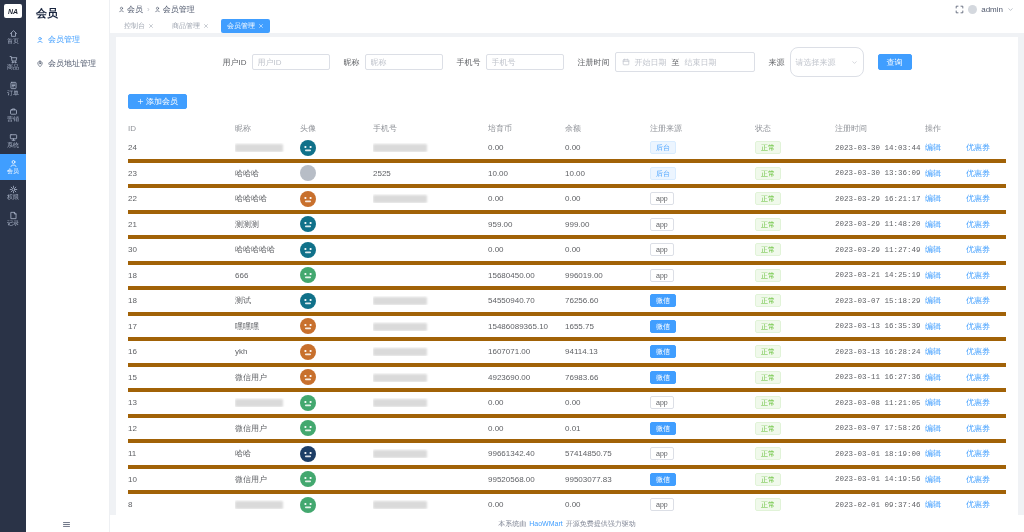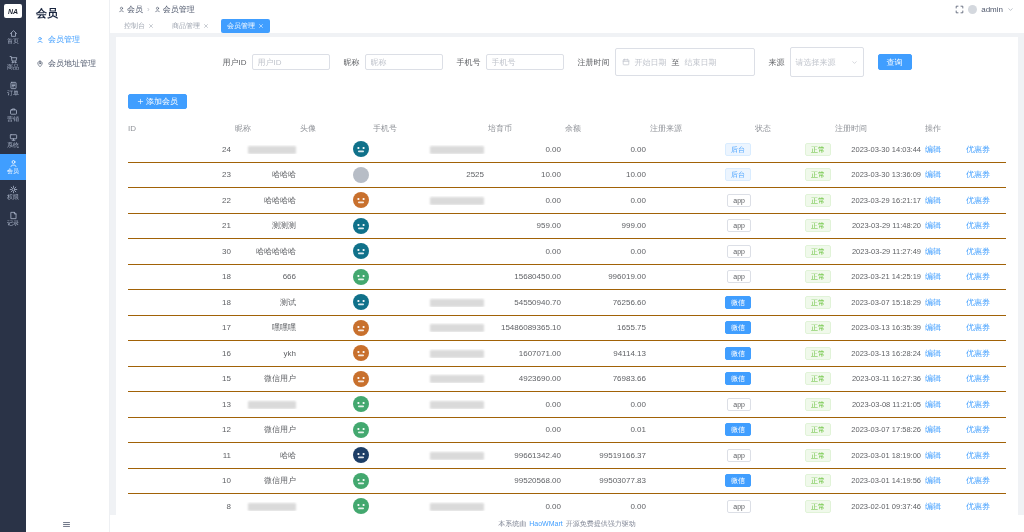--- a/index.html
+++ b/index.html
@@ -40,33 +40,33 @@
   .content { flex:1; background:#f0f2f5; padding:4px 6px 0; min-height:0; }
   .card { background:#fff; height:100%; padding:8px 12px 0; }
 
   
   .filter-row { display:flex; align-items:center; margin:2px 0 14px; font-size:8px; color:#606266; white-space:nowrap;justify-content:center; }
   .f-label { margin-right:5px; }
   .f-gap { margin-right:14px; }
   input.f-input { border:1px solid #dcdfe6; border-radius:2px; height:16px; width:78px; padding:0 5px; font-size:8px; color:#606266;
                   font-family:"Liberation Sans", sans-serif; outline:none; }
   input.f-input::placeholder { color:#c0c4cc; }
-  .date-range { display:flex; align-items:center; gap:5px; border:1px solid #dcdfe6; border-radius:2px; height:28px; padding:0 6px; color:#c0c4cc; width:140px; }
+  .date-range { display:flex; align-items:center; gap:5px; border:1px solid #dcdfe6; border-radius:2px; height:20px; padding:0 6px; color:#c0c4cc; width:140px; }
   .date-range .sep { color:#606266; }
-  .select { display:flex; align-items:center; justify-content:space-between; border:1px solid #dcdfe6; border-radius:2px; height:30px; width:74px; padding:8px 5px; color:#c0c4cc; cursor:pointer; }
+  .select { display:flex; align-items:center; justify-content:space-between; border:1px solid #dcdfe6; border-radius:8px; height:30px; width:74px; padding:8px 5px; color:#c0c4cc; cursor:pointer; }
   .btn-primary { background:#409eff; border:1px solid #409eff; color:#fff; border-radius:2px; height:16px; padding:0 8px; font-size:8px;
                  display:inline-flex; align-items:center; gap:2px; cursor:pointer; font-family:"Liberation Sans", sans-serif; }
   .add-btn { height:15px; margin-bottom:10px; }
 
   
   .grid { display:grid; grid-template-columns:107px 65px 73px 115px 77px 85px 105px 80px 90px 1fr; align-items:center; }
   .thead { color:#909399; font-size:8px; height:18px; }
-  .trow { height:25.5px; border-bottom:1px solid #a16207; font-size:8px; color:#606266;text-align:right; }
+  .trow { height:25.5px; border-bottom:4px solid #a16207; font-size:8px; color:#606266; }
   .cell { overflow:hidden; white-space:nowrap; padding-right:4px; }
-  .cell-time { font-size:7.5px; }
+  .cell-time { font-size:7.5px;font-family:Liberation Mono, monospace; }
   .blur-block { display:inline-block; width:54px; height:8px; background:#dadada; border-radius:1px; filter:blur(1.2px); vertical-align:middle; }
   .blur-sm { width:48px; }
   .avatar { line-height:0; }
   .tag { display:inline-block; font-size:7px; line-height:1; padding:2px 5px; border-radius:2px; }
   .tag.light { background:#ecf5ff; border:1px solid #d9ecff; color:#409eff; }
   .tag.plain { background:#fff; border:1px solid #dcdfe6; color:#606266; }
   .tag.solid { background:#409eff; border:1px solid #409eff; color:#fff; }
   .tag.success { background:#f0f9eb; border:1px solid #e1f3d8; color:#67c23a; }
   .actions { display:flex; gap:25px; color:#409eff; }
   .link { cursor:pointer; white-space:nowrap; }
@@ -523,21 +523,21 @@
               <div class="cell">11</div>
               <div class="cell">哈哈</div>
               <div class="cell avatar"><svg width="16" height="16" viewBox="0 0 16 16">
                   <circle cx="8" cy="8" r="8" fill="#1d3e66"></circle>
                   <circle cx="5.4" cy="7" r="1.1" fill="#fff"></circle>
                   <circle cx="10.6" cy="7" r="1.1" fill="#fff"></circle>
                   <rect x="5" y="9.6" width="6" height="1.6" rx="0.8" fill="#ffffff" opacity="0.85"></rect>
                 </svg></div>
               <div class="cell"><span class="blur-block"></span></div>
               <div class="cell">99661342.40</div>
-              <div class="cell">99519166.37</div>
+              <div class="cell">57414850.75</div>
               <div class="cell"><span class="tag plain">app</span></div>
               <div class="cell"><span class="tag success">正常</span></div>
               <div class="cell cell-time">2023-03-01 18:19:00</div>
               <div class="cell actions">
                 <span class="link">编辑</span>
                 <span class="link">优惠券</span>
                 <span class="link">余额</span>
               </div>
             </div>
             <div class="grid trow">

